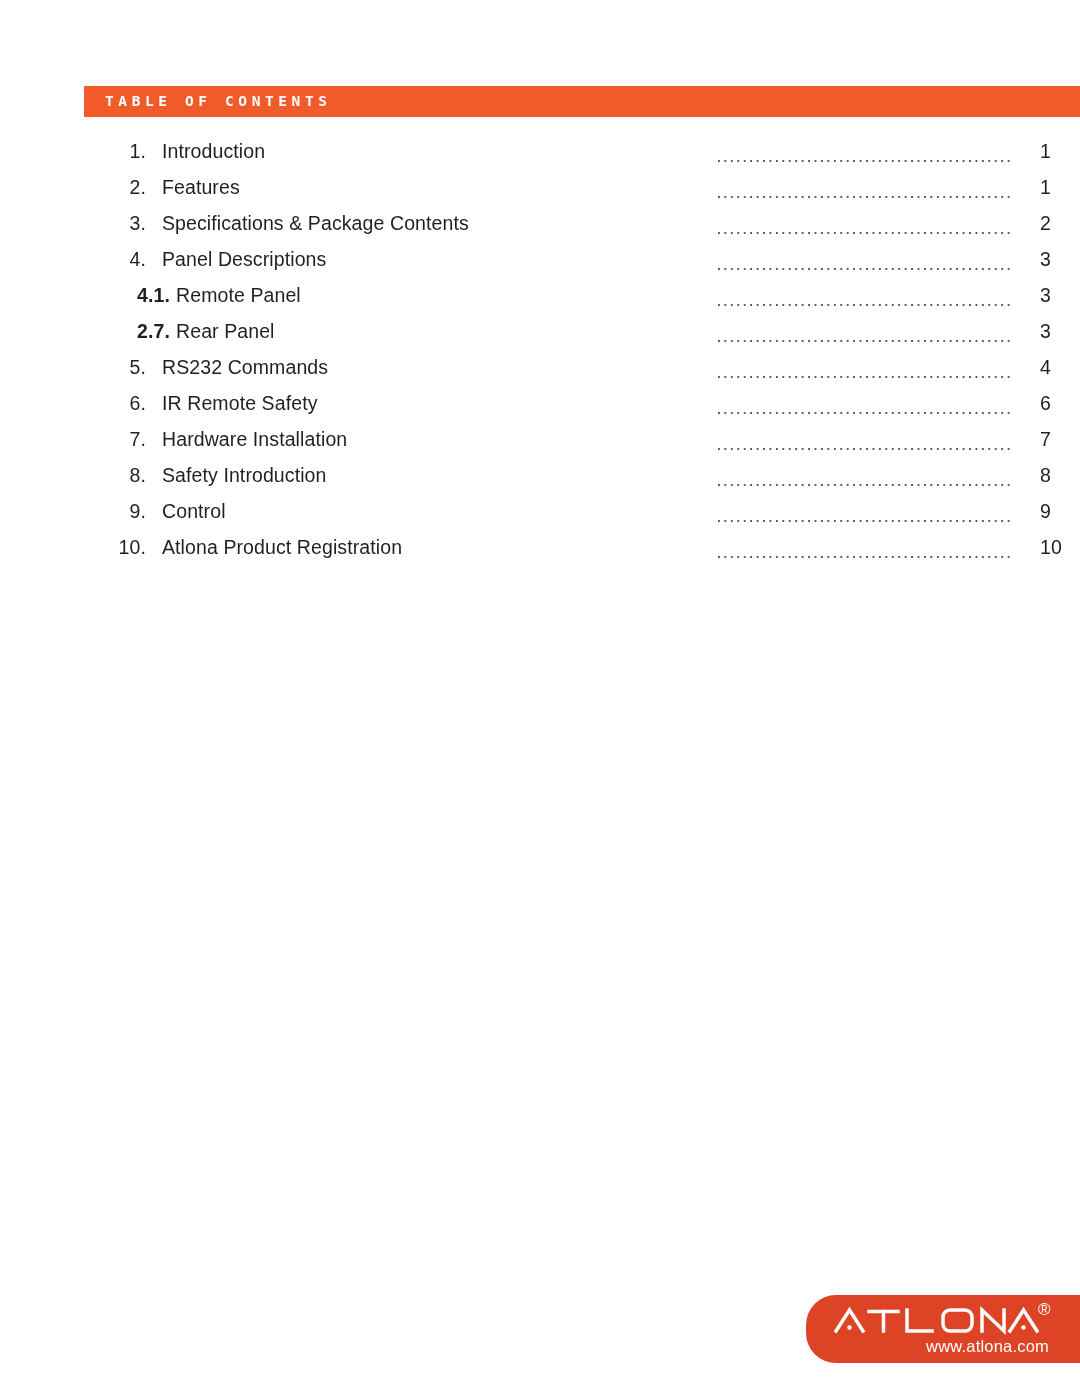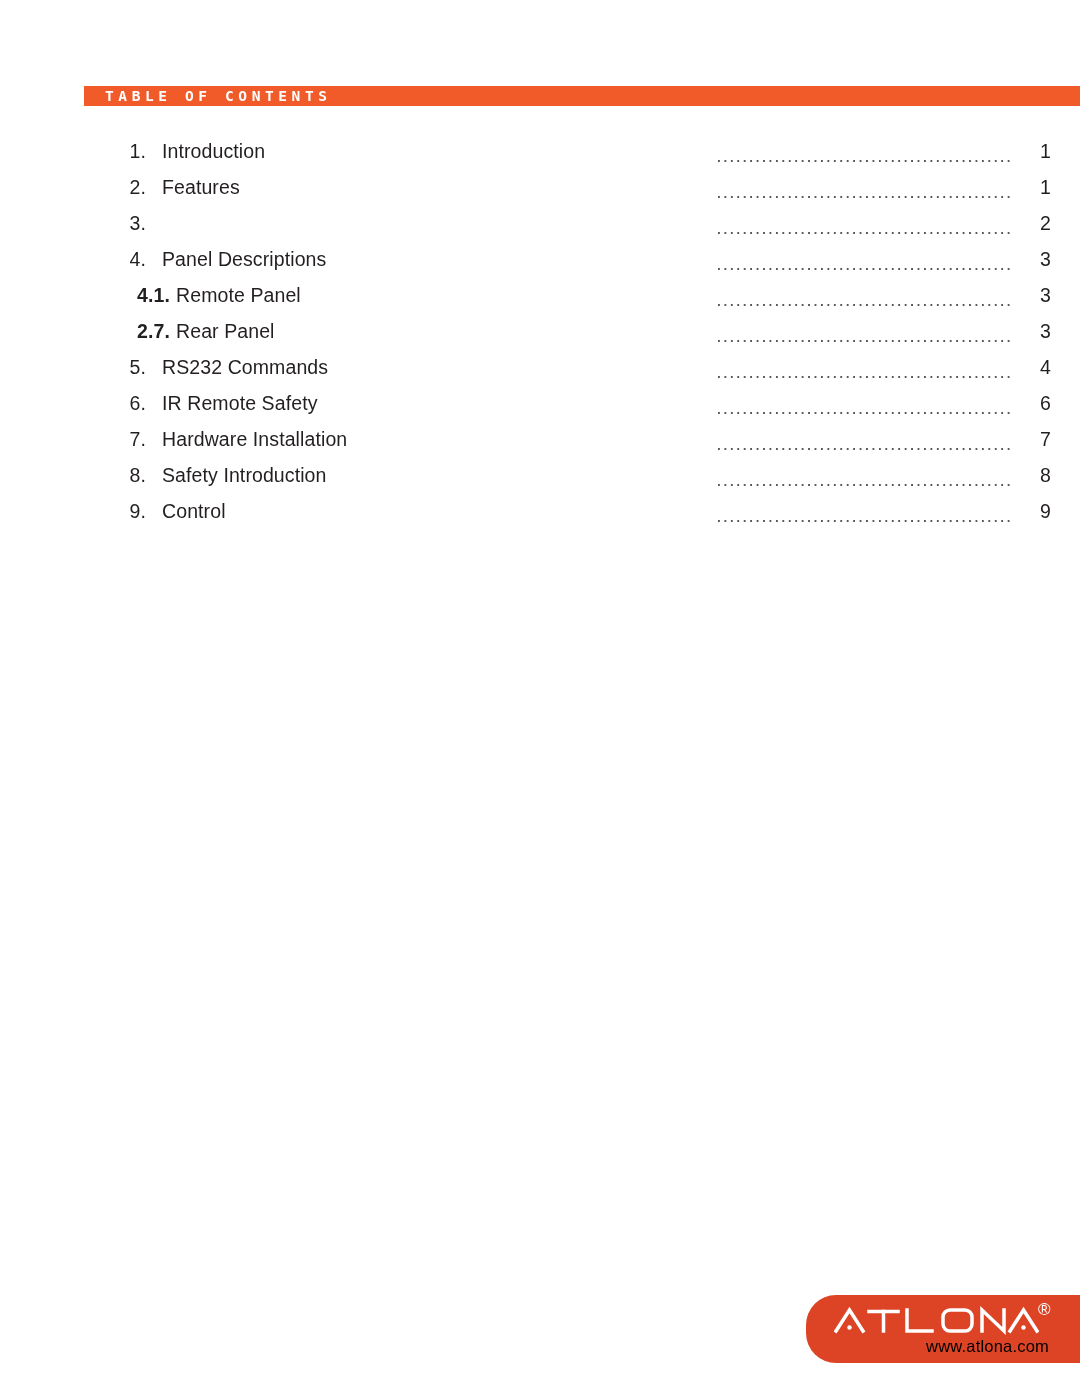--- a/index.html
+++ b/index.html
@@ -16,21 +16,21 @@
     -webkit-font-smoothing: antialiased;
     overflow: hidden;
   }
 
   
   .toc-header {
     position: absolute;
     left: 84px;
     top: 86px;
     right: 0px;
-    height: 20px;
+    height: 31px;
     background: #f15a29;
     display: flex;
     align-items: center;
   }
   .toc-header-title {
     margin-left: 21px;
     color: #ffffff;
     font-family: "DejaVu Sans Mono", "Liberation Mono", monospace;
     font-size: 14.5px;
     font-weight: bold;
@@ -131,21 +131,21 @@
     font-size: 17px;
     font-family: "Liberation Sans", sans-serif;
     line-height: 1;
   }
   .atlona-url {
     position: absolute;
     left: 0;
     right: 31px;
     top: 42px;
     text-align: right;
-    color: #000000;
+    color: #ffffff;
     font-size: 16.5px;
     font-family: "Liberation Sans", sans-serif;
     letter-spacing: 0.2px;
     line-height: 1.1;
   }
 </style>
 </head>
 <body>
 
 <div class="toc-header">
@@ -162,20 +162,21 @@
     </div>
     <div class="toc-row level-1">
       <span class="toc-num">2.</span>
       <span class="toc-label">Features</span>
       <span class="toc-spacer"></span>
       <span class="toc-leader"></span>
       <span class="toc-page">1</span>
     </div>
     <div class="toc-row level-1">
       <span class="toc-num">3.</span>
+      <span class="toc-label">Specifications &amp; Package Contents</span>
       <span class="toc-spacer"></span>
       <span class="toc-leader"></span>
       <span class="toc-page">2</span>
     </div>
     <div class="toc-row level-1">
       <span class="toc-num">4.</span>
       <span class="toc-label">Panel Descriptions</span>
       <span class="toc-spacer"></span>
       <span class="toc-leader"></span>
       <span class="toc-page">3</span>
@@ -221,20 +222,27 @@
       <span class="toc-spacer"></span>
       <span class="toc-leader"></span>
       <span class="toc-page">8</span>
     </div>
     <div class="toc-row level-1">
       <span class="toc-num">9.</span>
       <span class="toc-label">Control</span>
       <span class="toc-spacer"></span>
       <span class="toc-leader"></span>
       <span class="toc-page">9</span>
+    </div>
+    <div class="toc-row level-1">
+      <span class="toc-num">10.</span>
+      <span class="toc-label">Atlona Product Registration</span>
+      <span class="toc-spacer"></span>
+      <span class="toc-leader"></span>
+      <span class="toc-page">10</span>
     </div>
   </div>
 
 <div class="atlona-logo">
   <svg class="atlona-wordmark" viewBox="0 0 410 64" aria-hidden="true">
     <g fill="none" stroke="#ffffff" stroke-width="7" stroke-linecap="square" stroke-linejoin="miter">
 
       <path d="M4 52 L31 10 L58 52"></path>
 
       <path d="M70 13 L128 13"></path>

